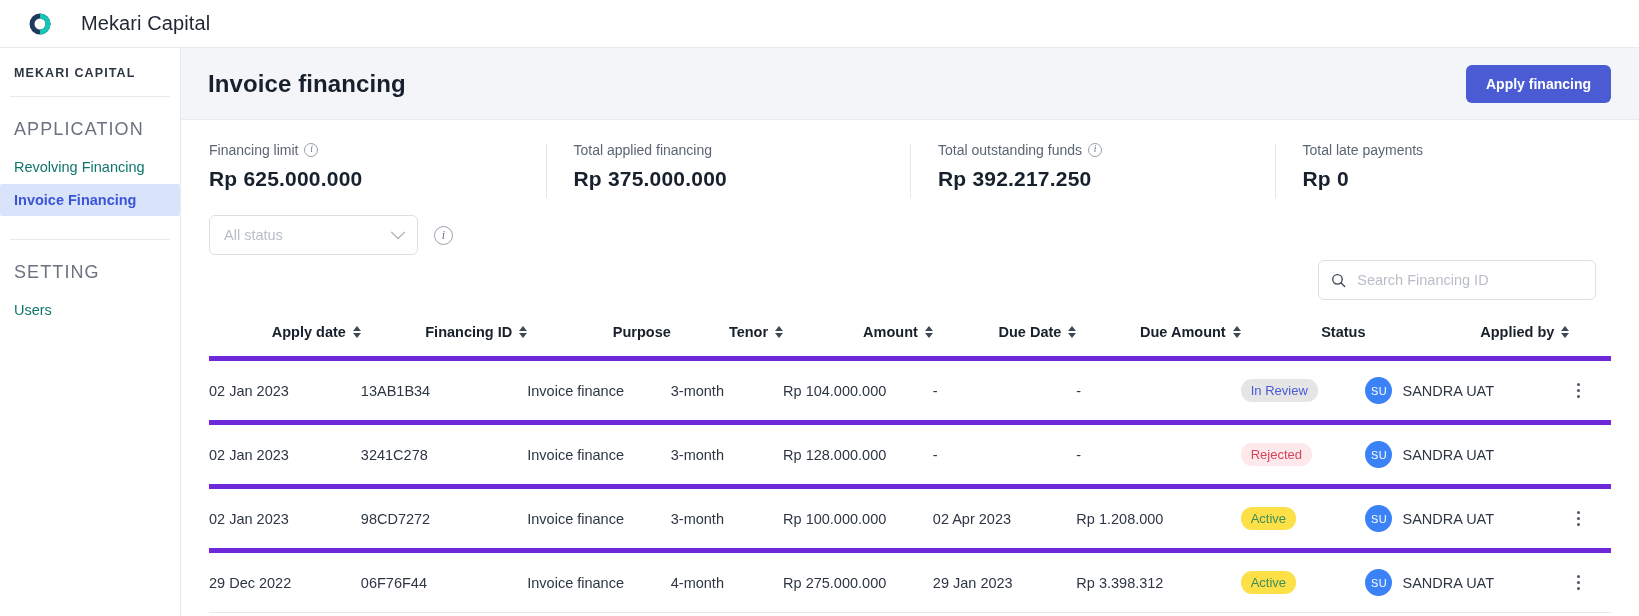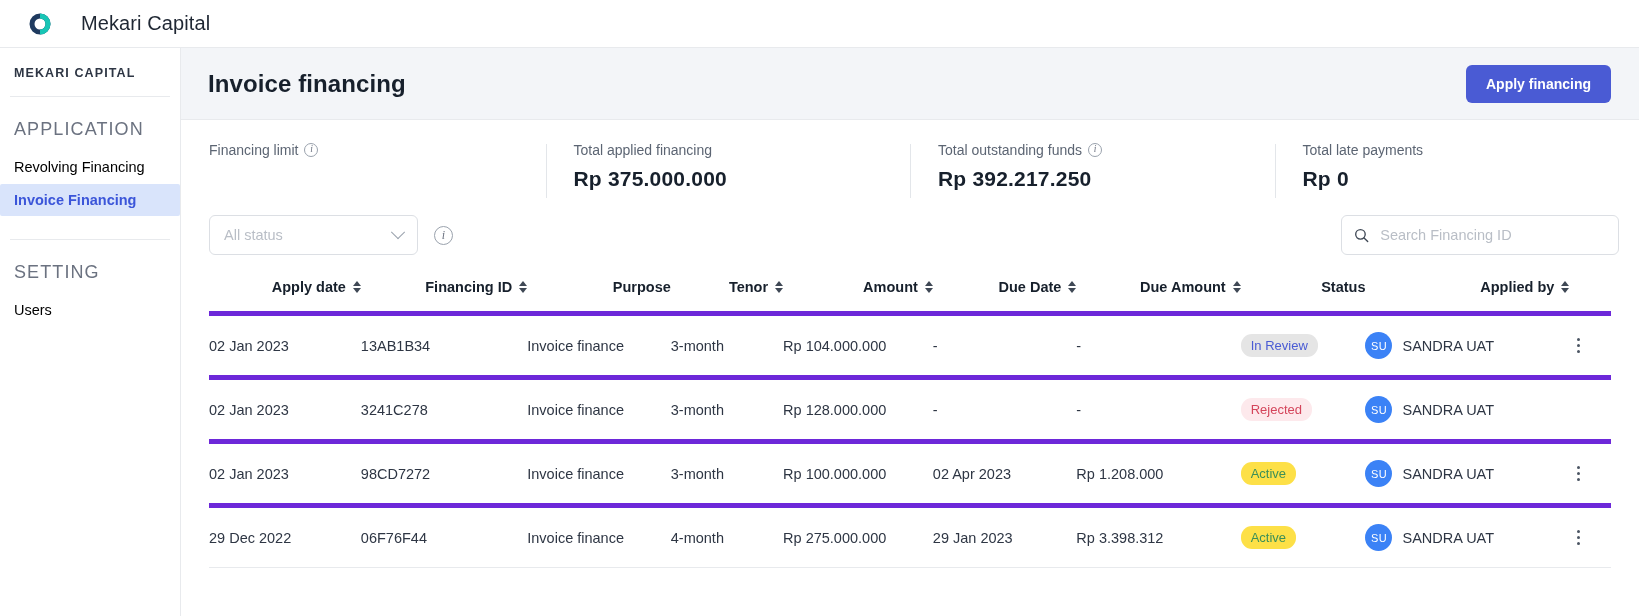--- a/index.html
+++ b/index.html
@@ -56,21 +56,21 @@
     margin: 0 10px;
   }
   .sb-group-label {
     font-size: 18px;
     letter-spacing: 1.1px;
     color: #6b7280;
     padding: 22px 14px 10px 14px;
   }
   .sb-item {
     font-size: 14.5px;
-    color: #000000;
+    color: #0f766e;
     padding: 8px 14px;
     margin: 1px 0;
     cursor: pointer;
     border-radius: 2px;
   }
   .sb-item.active {
     background: #d9e4fb;
     color: #3b55d9;
     font-weight: bold;
   }
@@ -151,21 +151,21 @@
     font-weight: bold;
     color: #17202c;
     letter-spacing: .2px;
   }
 
   
   .filters {
     display: flex;
     align-items: flex-start;
     justify-content: space-between;
-    padding: 8px 20px 0 28px;
+    padding: 8px 43px 0 28px;
   }
   .filters-left { display: flex; align-items: center; gap: 16px; }
   .select-box {
     width: 209px;
     height: 40px;
     border: 1px solid #dcdfe4;
     border-radius: 6px;
     display: flex;
     align-items: center;
     justify-content: space-between;
@@ -186,20 +186,21 @@
   .search-box {
     width: 278px;
     height: 40px;
     border: 1px solid #dcdfe4;
     border-radius: 6px;
     display: flex;
     align-items: center;
     padding: 0 12px;
     gap: 11px;
     background: #fff;
+    margin-top: 45px;
   }
   .search-input {
     border: none;
     outline: none;
     font-size: 14.5px;
     color: #2e3644;
     width: 100%;
     background: transparent;
     font-family: "Liberation Sans", sans-serif;
   }
@@ -335,20 +336,21 @@
       <h1 class="page-title">Invoice financing</h1>
       <button class="apply-btn">Apply financing</button>
     </div>
 
     <section class="stats">
       <div class="stat">
         <div class="stat-label">
           <span>Financing limit</span>
           <span class="info-circle">i</span>
         </div>
+        <div class="stat-value">Rp 625.000.000</div>
       </div>
 
       <div class="stat">
         <div class="stat-label">
           <span>Total applied financing</span>
         </div>
         <div class="stat-value">Rp 375.000.000</div>
       </div>
 
       <div class="stat">

